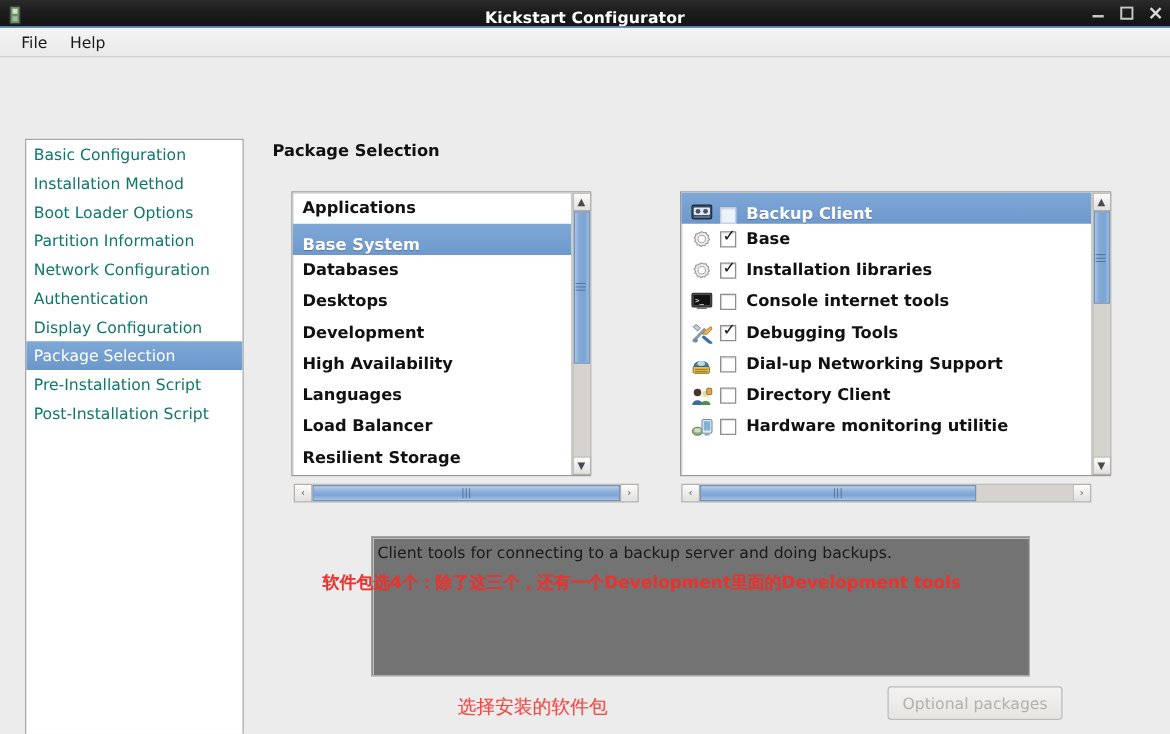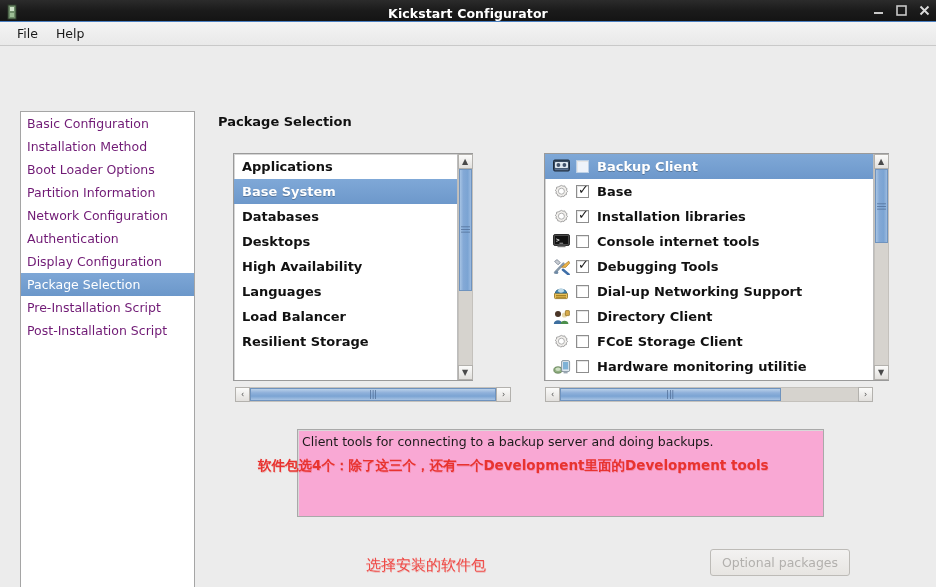--- a/index.html
+++ b/index.html
@@ -54,21 +54,21 @@
   
   #content { position:relative; width:936px; height:541px; background:#ececec; }
 
   
   #sidebar {
     position:absolute; left:20px; top:65px; width:175px; height:498px;
     background:#ffffff; border:1px solid #a5a5a5;
     overflow:hidden;
   }
   .side-row {
-    padding:2px 6px; font-size:12.5px; color:#701a75;
+    padding:2px 6px; font-size:12.5px; color:#0f766e;
     height:23px; line-height:19px; white-space:nowrap;
     font-family:"DejaVu Sans", sans-serif;
   }
   .side-row.sel {
     background: linear-gradient(to bottom,#7ea7d6 0%, #6b97ca 100%);
     color:#ffffff;
   }
 
   
   #page-title {
@@ -89,20 +89,21 @@
   .pk-row {
     height:25px; display:flex; align-items:center;
     padding-left:8px; white-space:nowrap;
     font-size:13px; font-weight:bold; color:#111;
     font-family:"DejaVu Sans", sans-serif;
   }
   .pk-row.sel {
     background: linear-gradient(to bottom,#7fa8d7 0%, #6d98cb 100%);
     color:#ffffff;
     text-shadow: 0 1px 0 rgba(0,0,0,.25);
+    align-items: flex-end;
   }
 
   
   .cb {
     width:13px; height:13px; min-width:13px;
     background:#ffffff; border:1px solid #8d8d8d;
     margin-right:8px; position:relative;
     box-shadow: inset 1px 1px 0 #e6e6e6;
   }
   .cb.checked::after {
@@ -151,22 +152,22 @@
   .hthumb {
     position:absolute; top:0; bottom:0; left:0;
     background: linear-gradient(to bottom,#b9d0e9 0%, #8fb0da 35%, #7ba4d3 65%, #a8c3e3 100%);
     border:1px solid #6f93be;
     display:flex; align-items:center; justify-content:center;
     font-size:8px; color:#4d6a92;
   }
 
   
   #descbox {
-    position:absolute; left:297px; top:383px; width:527px; height:88px;
-    background:#f9a8d4; border:1px solid #a9a9a9;
+    position:absolute; left:297px; top:383px; width:527px; height:112px;
+    background:#737373; border:1px solid #a9a9a9;
     box-shadow: inset 1px 1px 0 #d8d8d8;
     overflow:hidden;
     text-align:center;
   }
   #desc-text {
     position:absolute; left:4px; top:4px; font-size:12.5px; color:#1a1a1a;
     font-family:"DejaVu Sans", sans-serif;
   }
 
   
@@ -251,20 +252,23 @@
         <div class="pk-row sel">
           <span>Base System</span>
         </div>
         <div class="pk-row">
           <span>Databases</span>
         </div>
         <div class="pk-row">
           <span>Desktops</span>
         </div>
         <div class="pk-row">
+          <span>Development</span>
+        </div>
+        <div class="pk-row">
           <span>High Availability</span>
         </div>
         <div class="pk-row">
           <span>Languages</span>
         </div>
         <div class="pk-row">
           <span>Load Balancer</span>
         </div>
         <div class="pk-row">
           <span>Resilient Storage</span>
@@ -355,28 +359,20 @@
               <circle cx="5" cy="5" r="3" fill="#4a3527"></circle>
               <path d="M0.8 15 C0.8 10 9.2 10 9.2 15 Z" fill="#3d6e9e"></path>
               <circle cx="11.5" cy="6" r="2.6" fill="#e8d8a8"></circle>
               <path d="M7.6 15 C7.6 10.6 15.4 10.6 15.4 15 Z" fill="#4b8f4b"></path>
               <rect x="12.4" y="1.6" width="4" height="5" rx="0.6" fill="#d9ab4a" stroke="#8d6c1c" stroke-width="0.7"></rect>
             </svg></span>
           <span class="cb"></span>
           <span>Directory Client</span>
         </div>
         <div class="pk-row">
-          <span class="pkicon"><svg width="17" height="16" viewBox="0 0 17 16">
-              <path d="M8.5 1.4 L10 2.2 L11.8 1.9 L12.4 3.6 L14 4.5 L13.5 6.2 L14.6 7.6 L13.3 8.8 L13.4 10.6 L11.7 11 L10.8 12.6 L9.1 12.2 L7.7 13.2 L6.5 12 L4.8 11.9 L4.4 10.2 L2.9 9.3 L3.4 7.6 L2.3 6.2 L3.6 5 L3.5 3.3 L5.2 2.9 Z" fill="#f1efec" stroke="#9a9a9a" stroke-width="0.9"></path>
-              <circle cx="8.4" cy="7.2" r="3" fill="#ffffff" stroke="#a8a8a8" stroke-width="0.9"></circle>
-            </svg></span>
-          <span class="cb"></span>
-          <span>FCoE Storage Client</span>
-        </div>
-        <div class="pk-row">
           <span class="pkicon"><svg width="18" height="16" viewBox="0 0 18 16">
               <ellipse cx="5" cy="11" rx="4.2" ry="3.2" fill="#8fae7f" stroke="#5d7a52" stroke-width="0.8"></ellipse>
               <ellipse cx="5" cy="10.2" rx="2.6" ry="1.8" fill="#cfe0c4"></ellipse>
               <rect x="8.6" y="1.6" width="8" height="11" rx="1.4" fill="#dfe8ef" stroke="#7e8d99" stroke-width="0.9"></rect>
               <rect x="10" y="3" width="5.2" height="7.4" fill="#7fb2d6"></rect>
               <rect x="10.6" y="12.8" width="4" height="1.6" fill="#9aa7b2"></rect>
             </svg></span>
           <span class="cb"></span>
           <span>Hardware monitoring utilitie</span>
         </div>

